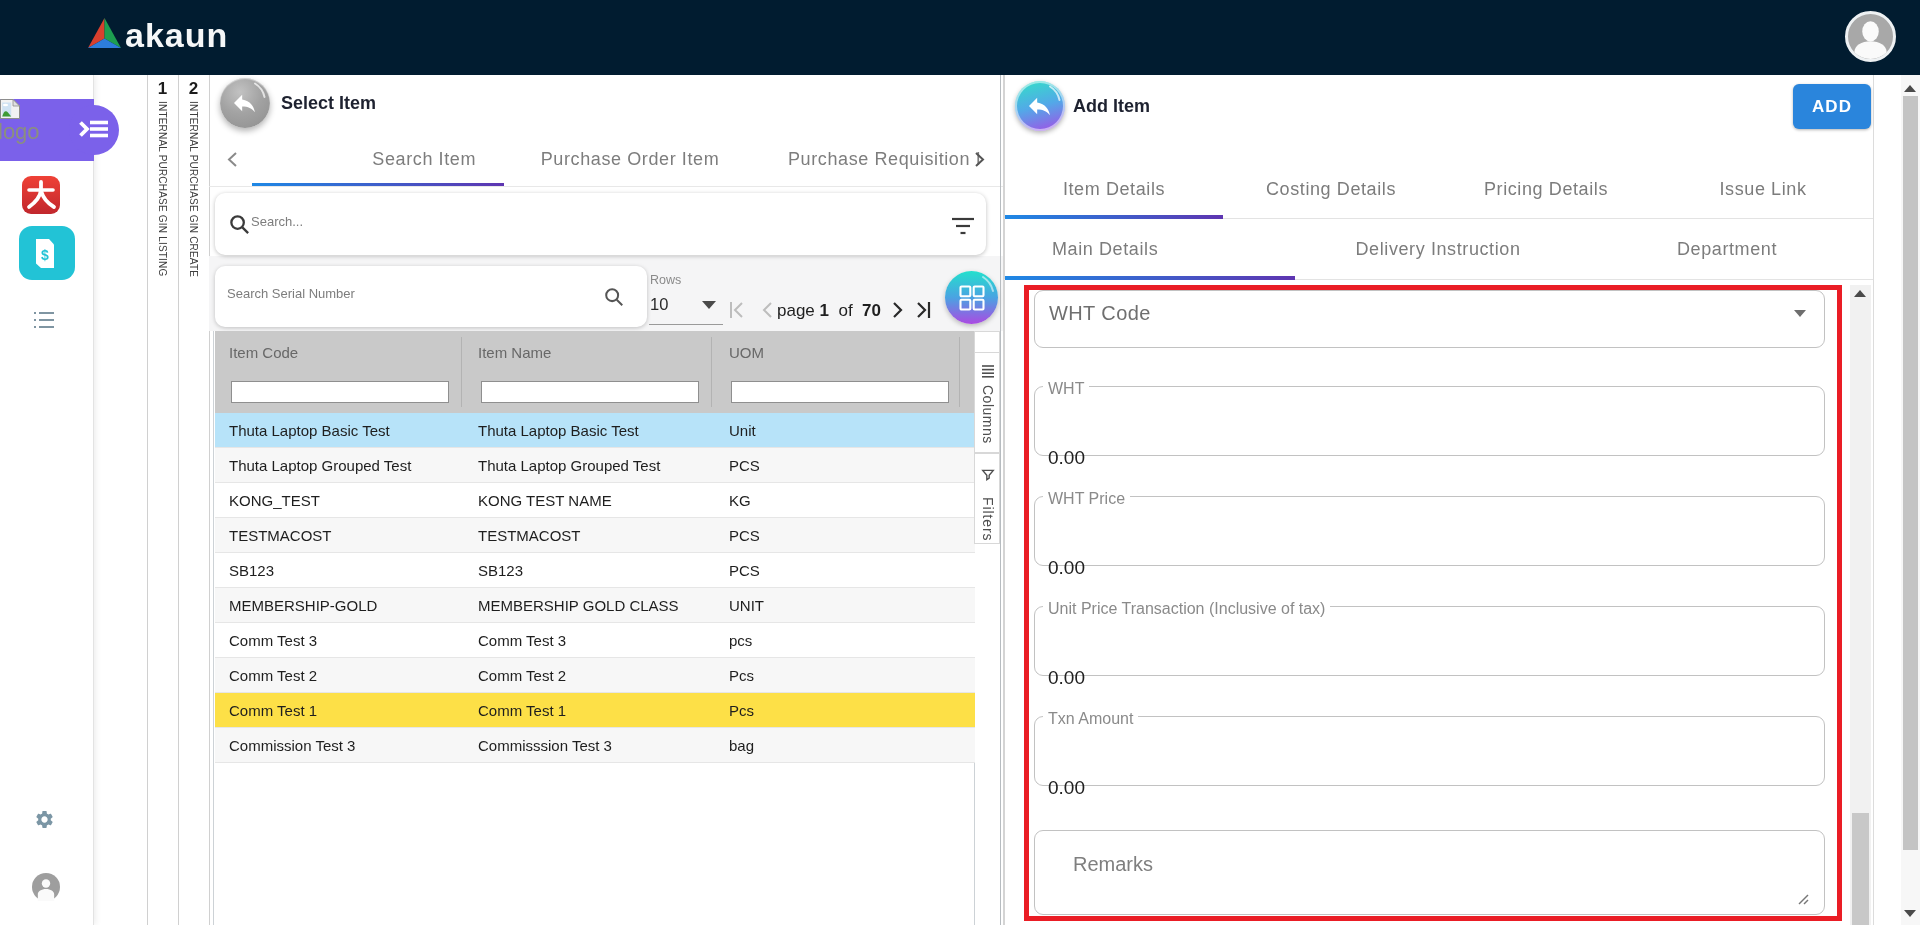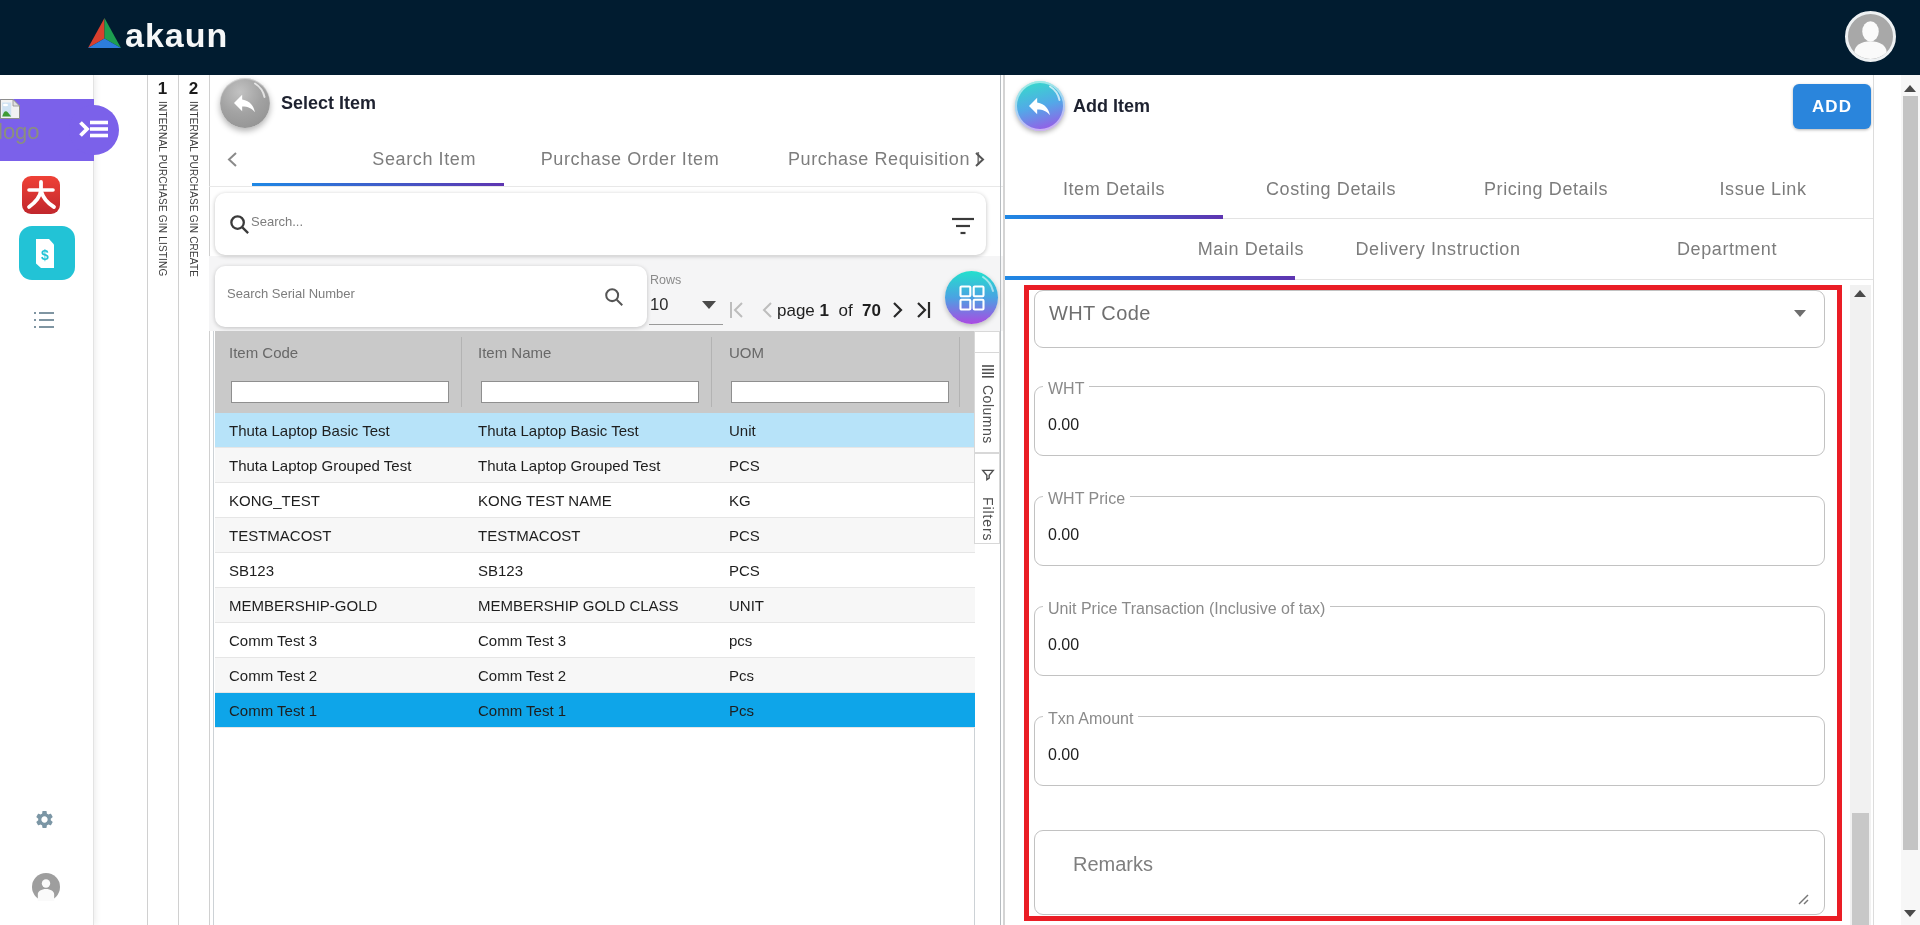--- a/index.html
+++ b/index.html
@@ -83,21 +83,21 @@
 #rline1 { left:1004px; top:218px; width:869px; height:1px; background:#e3e3e3; }
 #runderline1 { left:1005px; top:215px; width:218px; height:3.5px; background:linear-gradient(90deg,#1e88e5,#5e35b1); }
 .rtab2 { top:239px; font-size:18px; letter-spacing:0.6px; color:#7c7c7c; }
 #rline2 { left:1004px; top:279px; width:869px; height:1px; background:#e3e3e3; }
 #runderline2 { left:1005px; top:276px; width:290px; height:3.5px; background:linear-gradient(90deg,#1e88e5,#5e35b1); }
 
 #redbox { left:1024px; top:285px; width:818px; height:636px; border:5px solid #ea1d25; }
 
 .mfield { left:1034px; width:791px; border:1px solid #c2c2c2; border-radius:9px; background:#fff; }
 .mlegend { position:absolute; top:-7px; font-size:16px; color:#8a8a8a; background:#fff; padding:0 5px; left:8px; }
-.mvalue { position:absolute; left:13px; font-size:16px; color:#202020; }
+.mvalue { position:absolute; left:13px; font-size:19px; color:#202020;margin-top:31px; }
 #whtcode { left:1034px; top:290px; width:791px; height:58px; border:1px solid #c2c2c2; border-radius:9px; background:#fff; }
 
 #remarks { left:1034px; top:830px; width:791px; height:85px; border:1px solid #c2c2c2; border-radius:9px; background:#fff; }
 #remarkslabel { left:1048px; top:852px; font-size:20px; color:#7f7f7f;margin-left:24px; }
 
 
 #iscroll { left:1850px; top:285px; width:21px; height:640px; background:#f1f1f1; }
 #ithumb { left:1852px; top:813px; width:17px; height:112px; background:#c8c8c8; }
 #oscroll { left:1901px; top:75px; width:19px; height:850px; background:#f7f7f7; }
 #othumb { left:1903px; top:96px; width:15px; height:754px; background:#c4c4c4; }
@@ -306,24 +306,29 @@
   <div class="abs trow" style="top:623px;background:#fff">
       <div class="c1">Comm Test 3</div>
       <div class="c2">Comm Test 3</div>
       <div class="c3">pcs</div>
     </div>
   <div class="abs trow" style="top:658px;background:#f7f7f7">
       <div class="c1">Comm Test 2</div>
       <div class="c2">Comm Test 2</div>
       <div class="c3">Pcs</div>
     </div>
-  <div class="abs trow" style="top:693px;background:#0ea5e9">
+  <div class="abs trow" style="top:693px;background:#fde047">
       <div class="c1">Comm Test 1</div>
       <div class="c2">Comm Test 1</div>
       <div class="c3">Pcs</div>
+    </div>
+  <div class="abs trow" style="top:728px;background:#f7f7f7">
+      <div class="c1">Commission Test 3</div>
+      <div class="c2">Commisssion Test 3</div>
+      <div class="c3">bag</div>
     </div>
 
   <div class="abs sidetab" style="top:331px;height:21px;border-bottom:none"></div>
   <div class="abs sidetab" style="top:352px;height:101px">
     <svg style="position:absolute;left:6px;top:12px" width="14" height="13" viewBox="0 0 14 13">
         <g stroke="#4f4f4f" stroke-width="1.6">
           <line x1="1" y1="1" x2="13" y2="1"></line>
           <line x1="1" y1="4.6" x2="13" y2="4.6"></line>
           <line x1="1" y1="8.2" x2="13" y2="8.2"></line>
           <line x1="1" y1="11.8" x2="13" y2="11.8"></line>
@@ -353,21 +358,21 @@
   <div class="abs" id="additem">Add Item</div>
   <div class="abs" id="addbtn">ADD</div>
 
   <div class="abs rtab1" style="left:1014px;width:200px;text-align:center">Item Details</div>
   <div class="abs rtab1" style="left:1231px;width:200px;text-align:center">Costing Details</div>
   <div class="abs rtab1" style="left:1446px;width:200px;text-align:center">Pricing Details</div>
   <div class="abs rtab1" style="left:1663px;width:200px;text-align:center">Issue Link</div>
   <div class="abs" id="rline1"></div>
   <div class="abs" id="runderline1"></div>
 
-  <div class="abs rtab2" style="left:1104px;width:200px;text-align:right">Main Details</div>
+  <div class="abs rtab2" style="left:1052px;width:200px;text-align:left">Main Details</div>
   <div class="abs rtab2" style="left:1338px;width:200px;text-align:center">Delivery Instruction</div>
   <div class="abs rtab2" style="left:1627px;width:200px;text-align:center">Department</div>
   <div class="abs" id="rline2"></div>
   <div class="abs" id="runderline2"></div>
 
   <div class="abs" id="whtcode">
     <div class="abs" style="left:14px;top:11px;font-size:20px;letter-spacing:0.4px;color:#6f6f6f">WHT Code</div>
     <div class="abs caret" style="left:759px;top:19px;border-left-width:6.5px;border-right-width:6.5px;border-top-width:7px;border-top-color:#6e6e6e"></div>
   </div>
 

